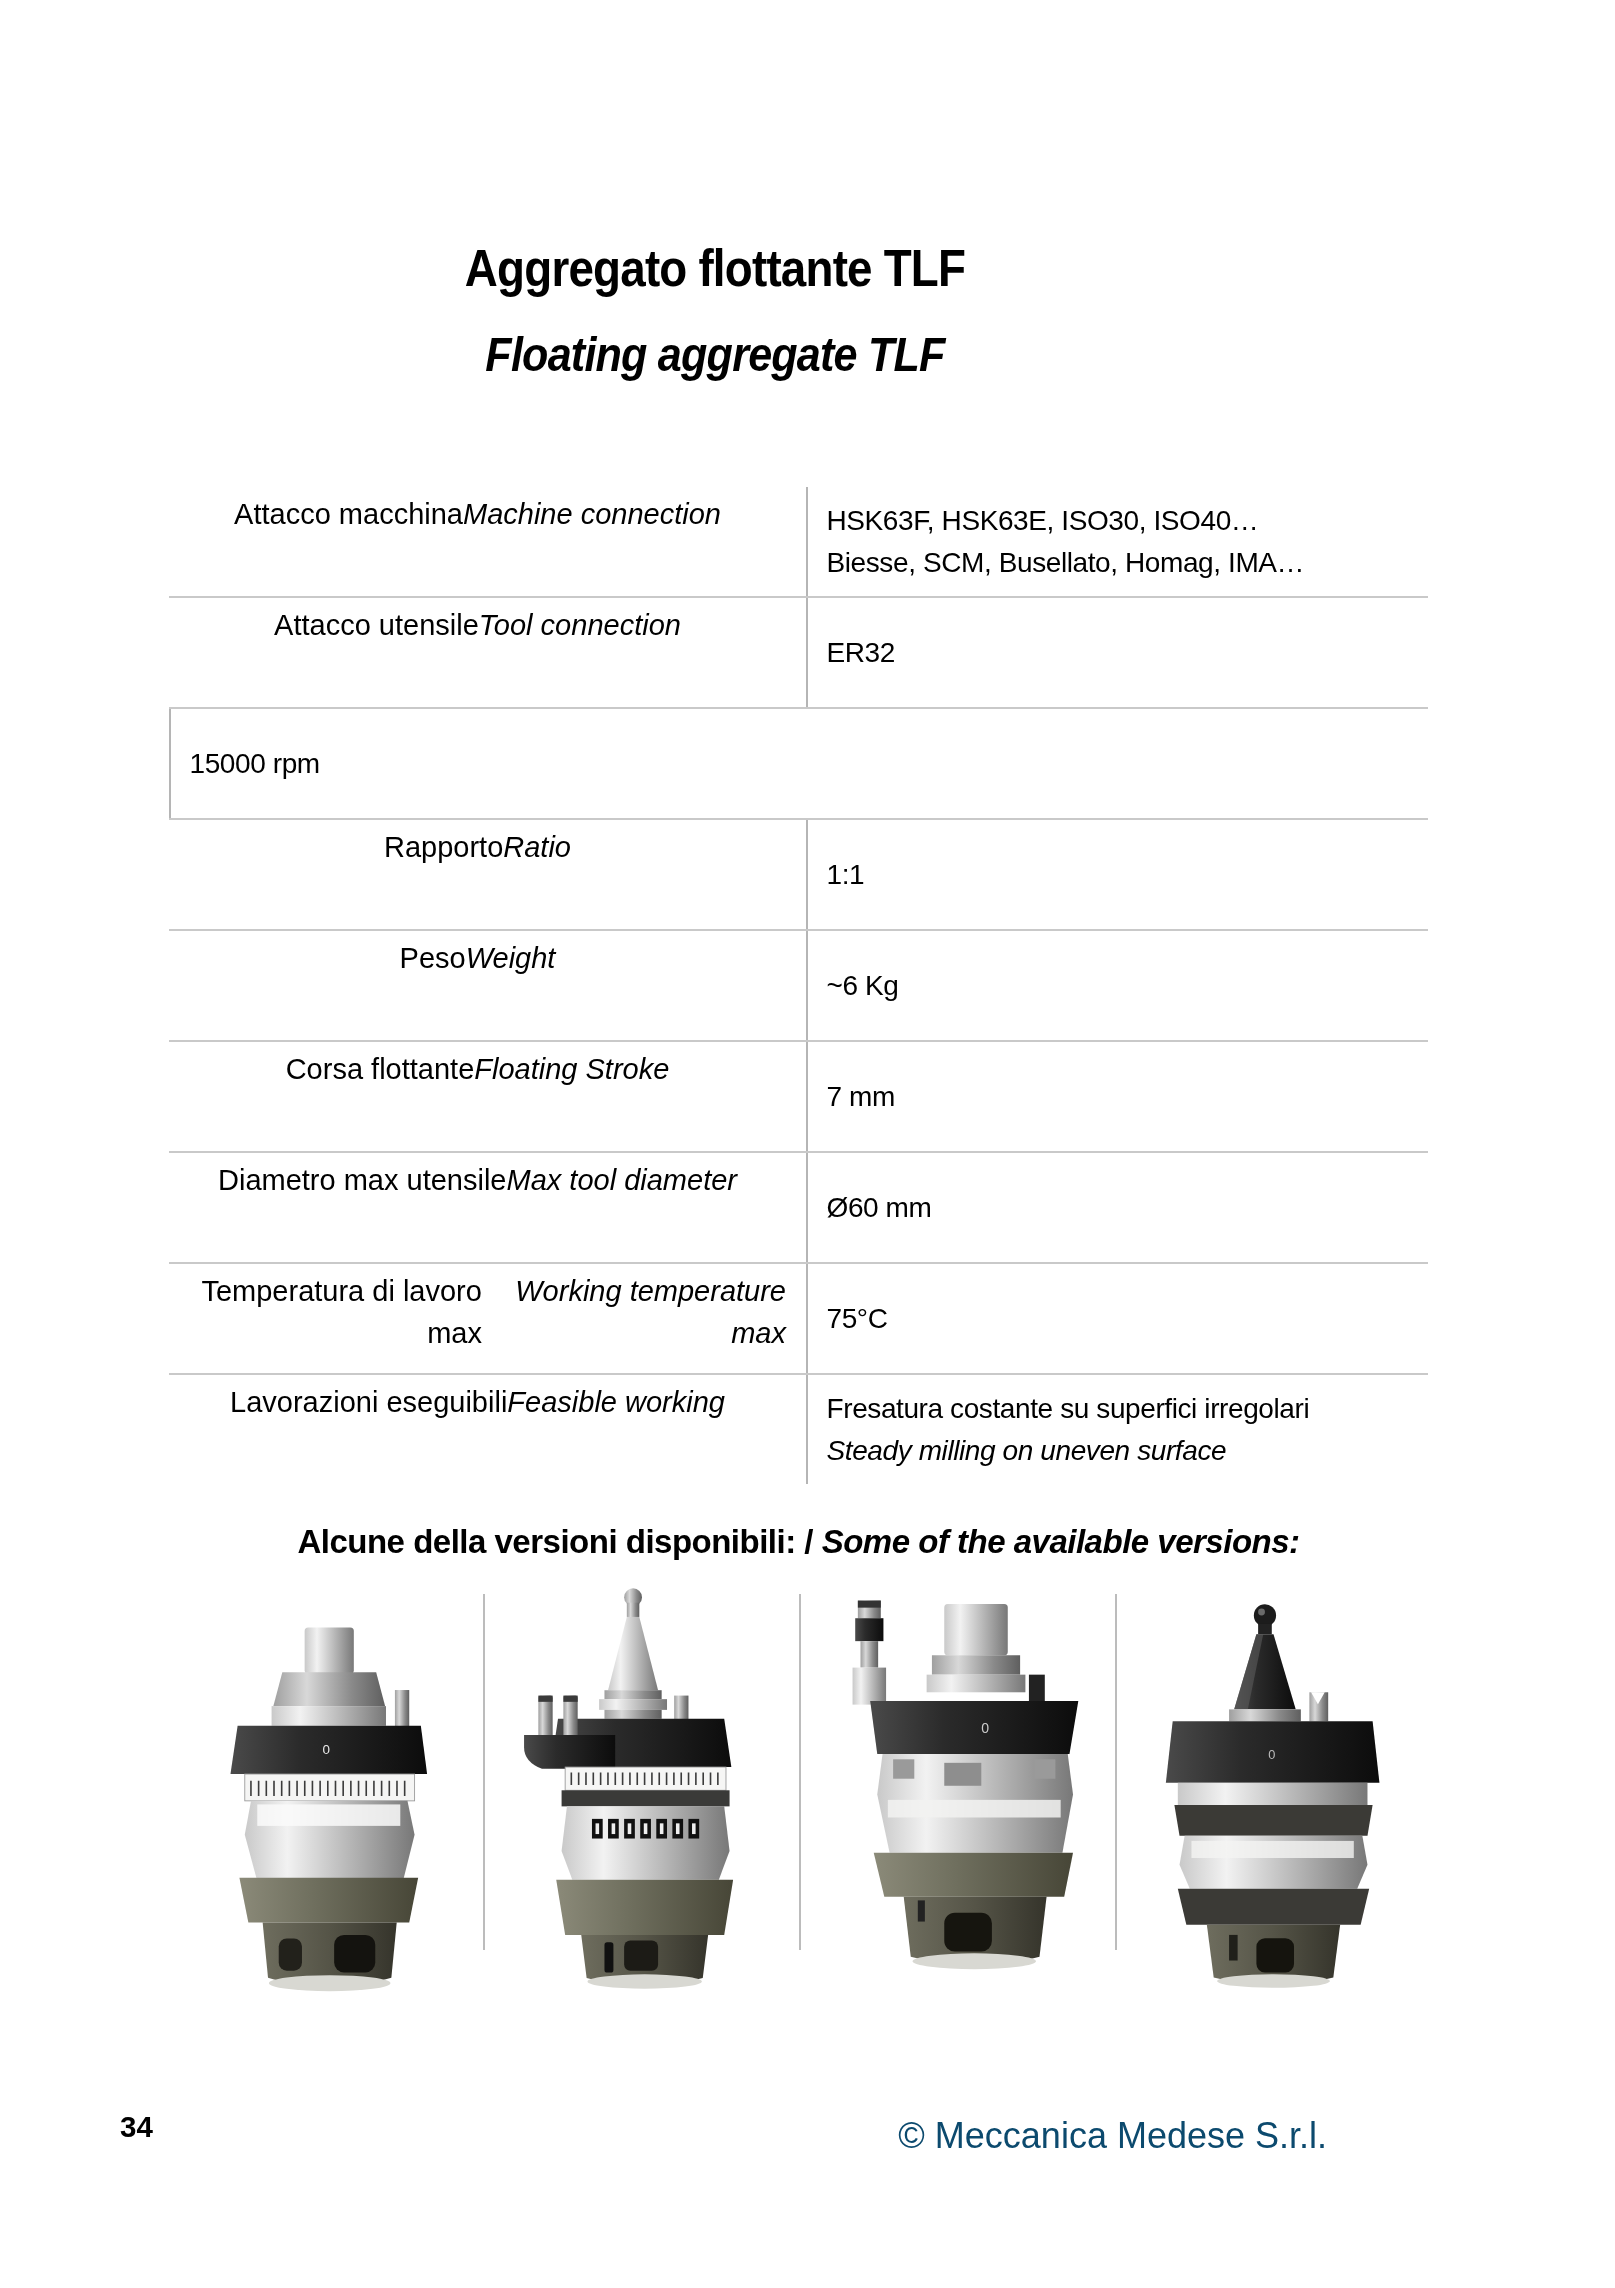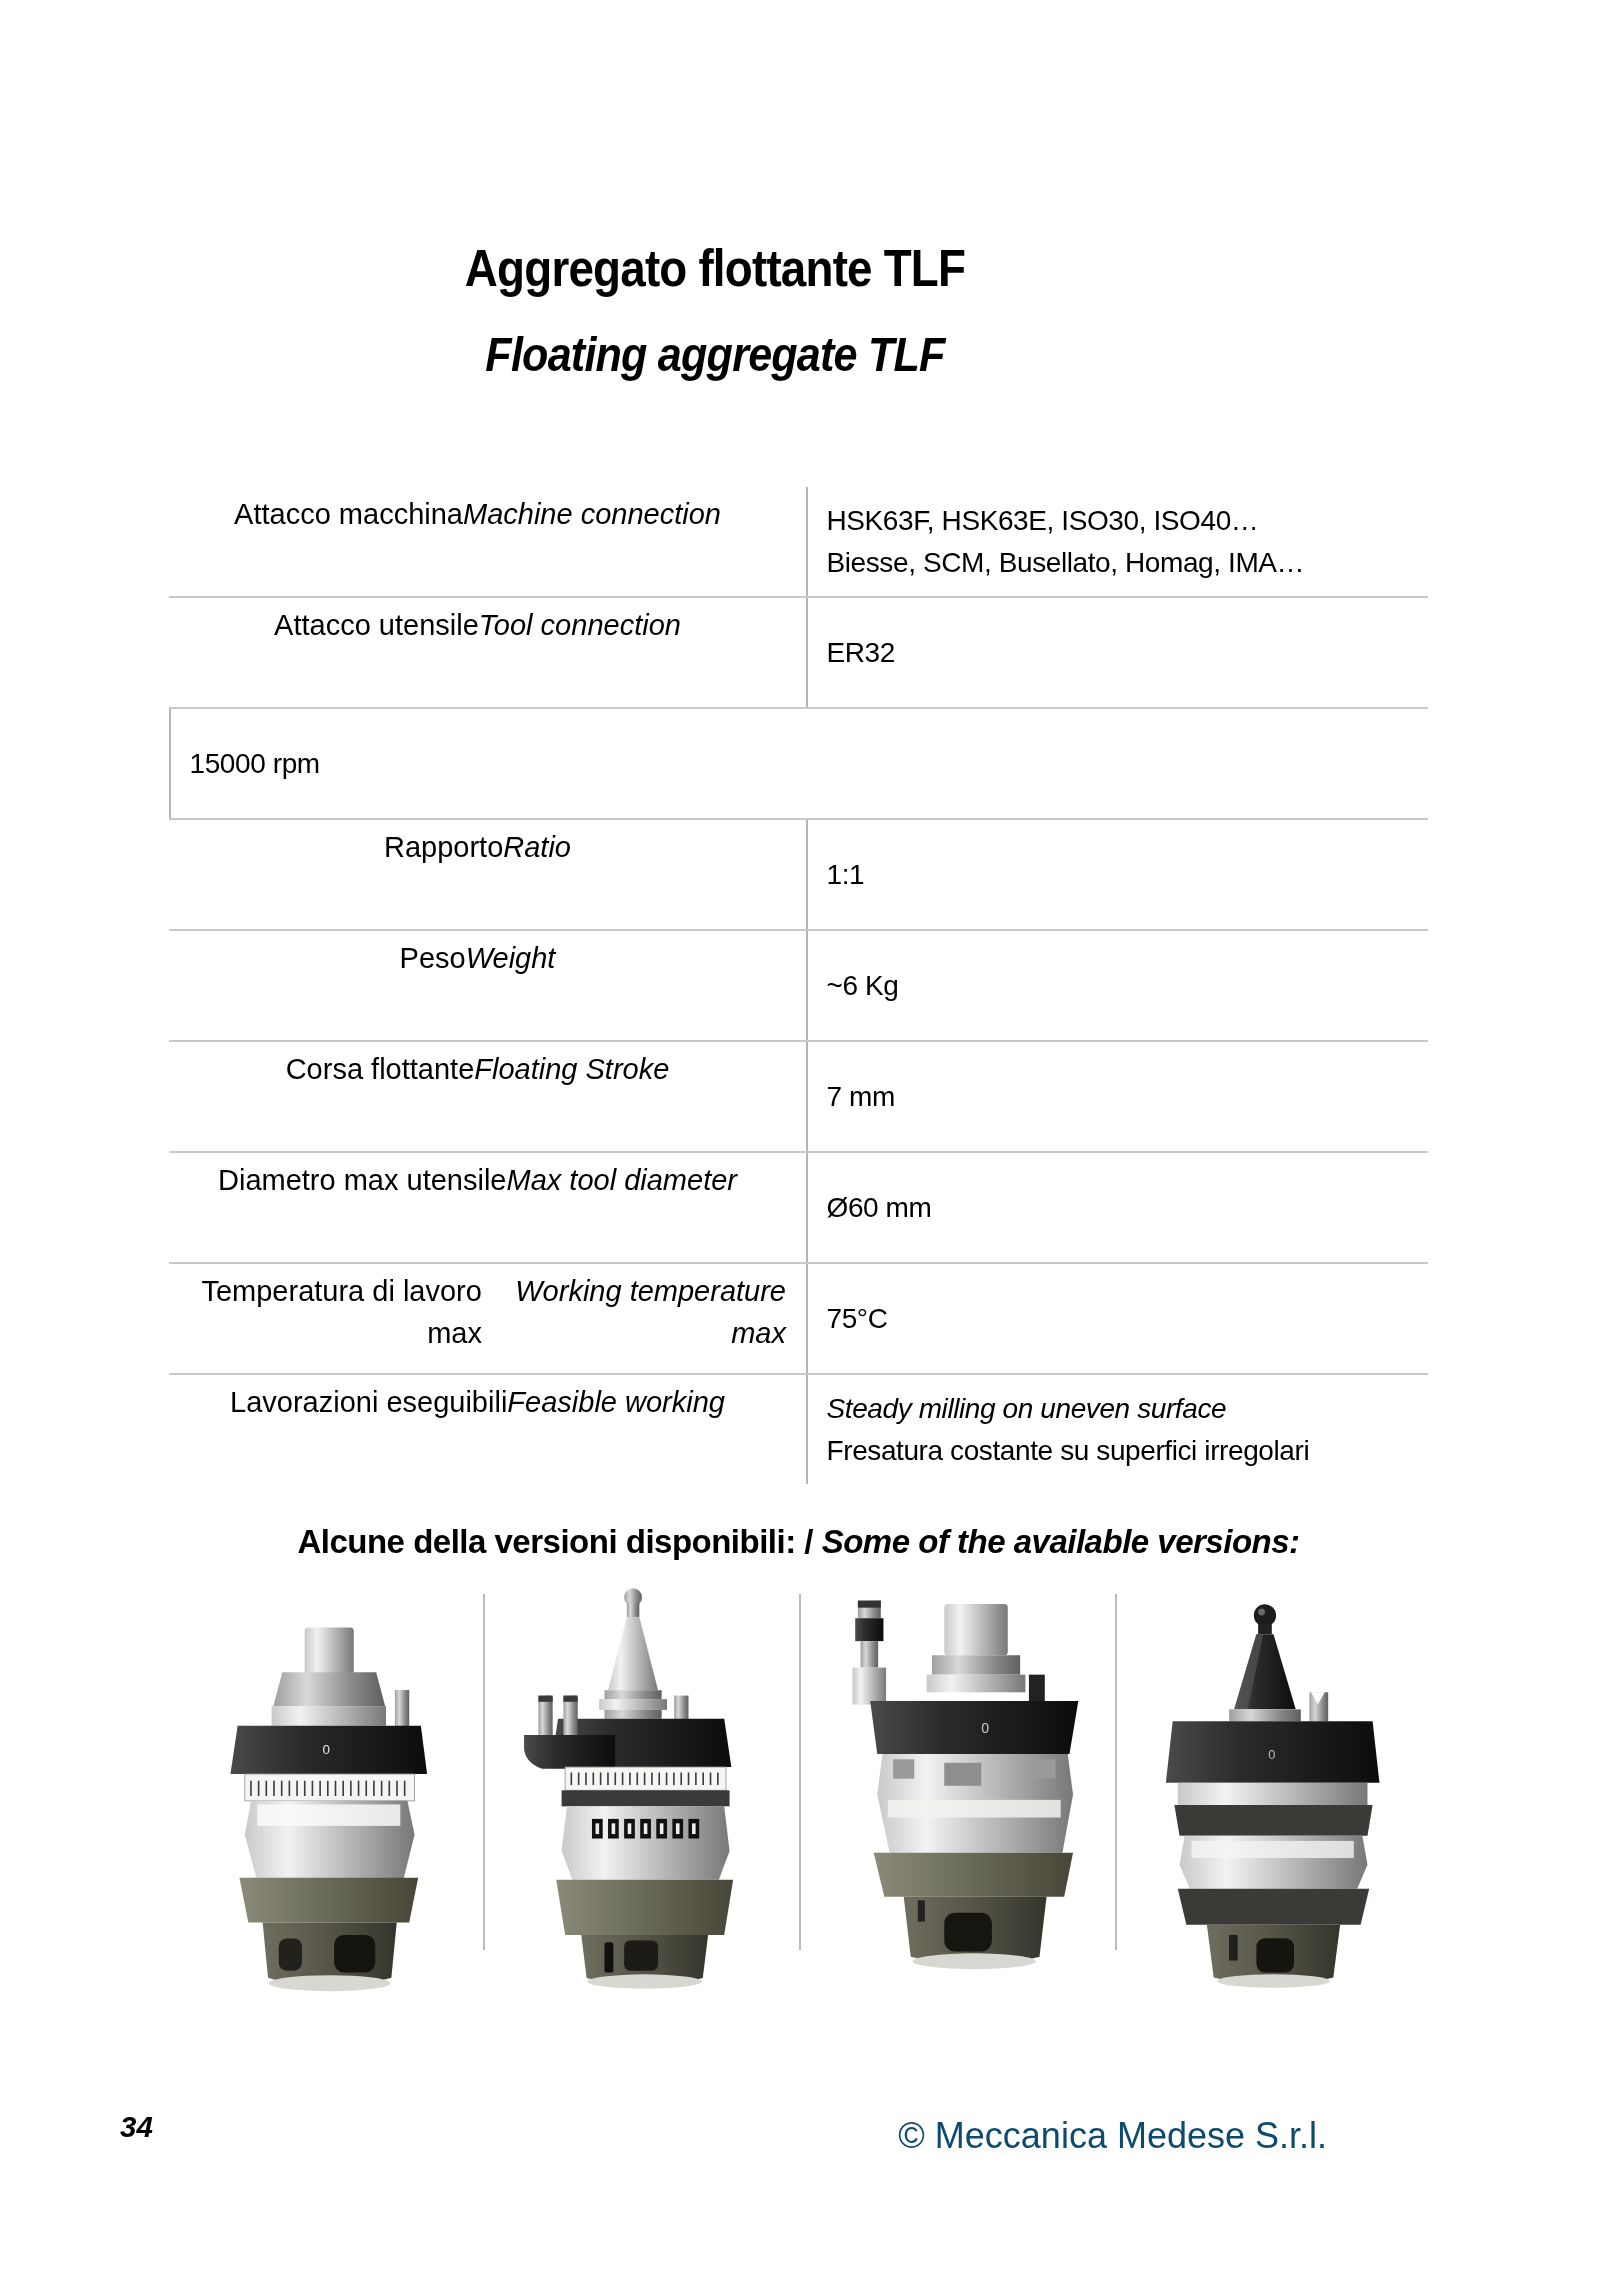--- a/index.html
+++ b/index.html
@@ -27,21 +27,21 @@
   .versions{position:absolute;left:169px;top:1523px;width:1259px;text-align:center;
             font-size:33px;font-weight:700;letter-spacing:-0.5px;}
   .versions .en{font-style:italic;}
   
   .photos{position:absolute;left:169px;top:1583px;width:1262px;height:420px;display:flex;}
   .photo-cell{flex:1;display:flex;justify-content:center;align-items:flex-start;}
   .vdiv{position:absolute;top:11px;width:1.8px;height:356px;background:#bcbcbc;}
   .vdiv1{left:314px;} .vdiv2{left:630px;} .vdiv3{left:946px;}
   .m1{margin-top:37px;} .m2{margin-top:0;} .m3{margin-top:7.4px;} .m4{margin-top:16.6px;}
   
-  .pageno{position:absolute;left:120px;top:2110px;font-size:29.5px;font-weight:700;font-style:italic;}
+  .pageno{position:absolute;left:120px;top:2110px;font-size:29.5px;font-weight:700;}
   .copyright{position:absolute;right:168px;top:2115px;font-size:36px;color:#0c4a6e;}
 </style>
 </head>
 <body>
 
 <svg width="0" height="0" style="position:absolute" aria-hidden="true">
   <defs>
     <linearGradient id="steel" x1="0" y1="0" x2="1" y2="0">
       <stop offset="0" stop-color="#c9c9c9"></stop>
         <stop offset="0.25" stop-color="#f2f2f2"></stop>
@@ -164,22 +164,22 @@
 
       </div>
     </div>
 
     <div class="spec-row">
       <div class="cell-l">
         <div class="lab-it">Lavorazioni eseguibili</div>
         <div class="lab-en">Feasible working</div>
       </div>
       <div class="cell-v">
+        <div class="val-line">Fresatura costante su superfici irregolari</div>
         <div class="val-line val-italic">Steady milling on uneven surface</div>
-        <div class="val-line">Fresatura costante su superfici irregolari</div>
       </div>
     </div>
 
   </section>
 
   <div class="versions">
     <span class="it">Alcune della versioni disponibili: /</span>
     <span class="en">Some of the available versions:</span>
   </div>
 

